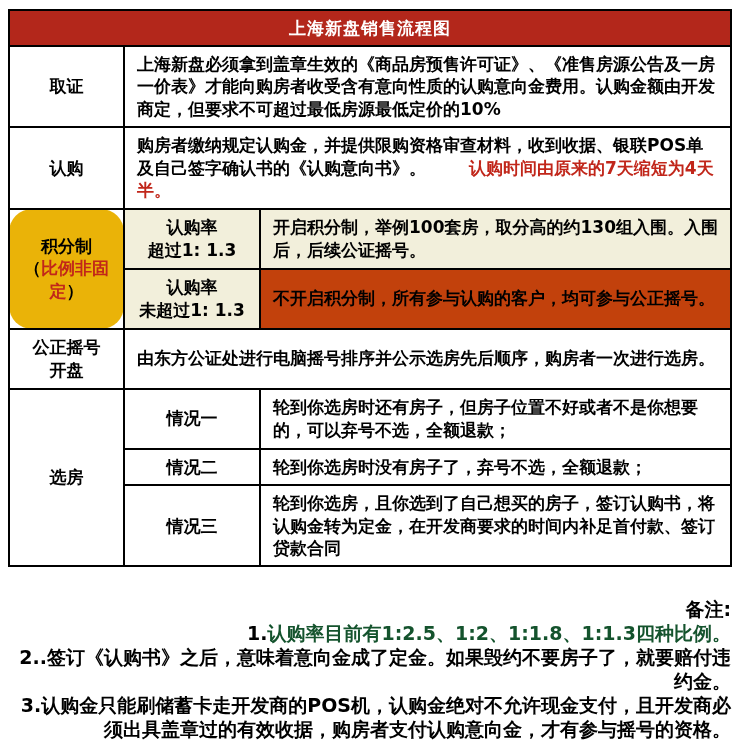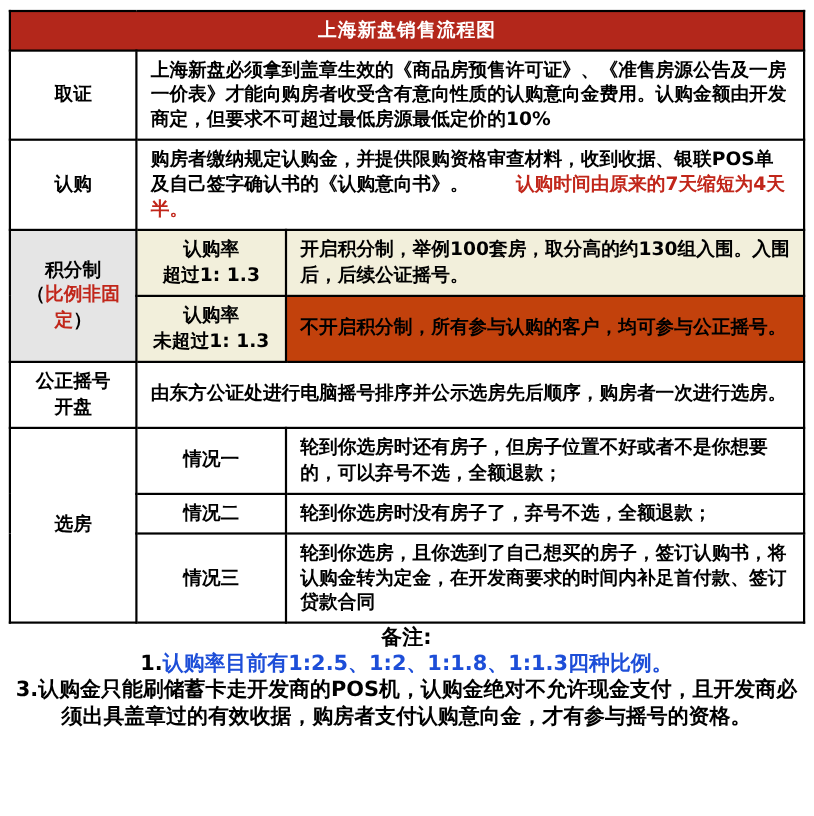--- a/index.html
+++ b/index.html
@@ -40,24 +40,24 @@
   tr.r-quzheng  td { height: 71px; }
   tr.r-rengou   td { height: 80px; }
   tr.r-jifen1   td { height: 60px; }
   tr.r-jifen2   td { height: 60px; }
   tr.r-yaohao   td { height: 60px; }
   tr.r-case1    td { height: 60px; }
   tr.r-case2    td { height: 32px; }
   tr.r-case3    td { height: 64px; }
 
   .notes {
-    margin-top: 0;
+    margin-top: 30px;
     font-size: 19px;
     line-height: 24px;
-    text-align: center;
+    text-align: right;
   }
   .note-line { margin: 0; }
 </style>
 </head>
 <body>
 
 <div class="page">
 
   <table class="flow-table">
     <colgroup>
@@ -75,21 +75,21 @@
       <td class="lbl">取证</td>
       <td colspan="2" class="txt">上海新盘必须拿到盖章生效的《商品房预售许可证》、《准售房源公告及一房一价表》才能向购房者收受含有意向性质的认购意向金费用。认购金额由开发商定，但要求不可超过最低房源最低定价的10%</td>
     </tr>
 
     <tr class="r-rengou">
       <td class="lbl">认购</td>
       <td colspan="2" class="txt"><span>购房者缴纳规定认购金，并提供限购资格审查材料，收到收据、银联POS单及自己签字确认书的《认购意向书》。</span><span class="red-text" style="color: rgb(193, 38, 26); margin-left: 43px;">认购时间由原来的7天缩短为4天半。</span></td>
     </tr>
 
     <tr class="r-jifen1 beige-row">
-      <td rowspan="2" class="lbl" style="background: #e5e5e5;"><span>积分制</span><br><span>（</span><span class="red-text" style="color: rgb(193, 38, 26);">比例非固定</span><span>）</span></td>
+      <td rowspan="2" class="lbl" style="background: #eab308; border-radius: 23px;"><span>积分制</span><br><span>（</span><span class="red-text" style="color: rgb(193, 38, 26);">比例非固定</span><span>）</span></td>
       <td class="lbl" style="background: rgb(242, 239, 219);"><span>认购率</span><br><span>超过1: 1.3</span></td>
       <td class="txt" style="background: rgb(242, 239, 219);">开启积分制，举例100套房，取分高的约130组入围。入围后，后续公证摇号。</td>
     </tr>
 
     <tr class="r-jifen2 beige-row">
       <td class="lbl" style="background: rgb(242, 239, 219);"><span>认购率</span><br><span>未超过1: 1.3</span></td>
       <td class="txt" style="background: #c2410c;">不开启积分制，所有参与认购的客户，均可参与公正摇号。</td>
     </tr>
 
     <tr class="r-yaohao">
@@ -110,17 +110,18 @@
 
     <tr class="r-case3">
       <td class="lbl">情况三</td>
       <td class="txt">轮到你选房，且你选到了自己想买的房子，签订认购书，将认购金转为定金，在开发商要求的时间内补足首付款、签订贷款合同</td>
     </tr>
   </tbody>
     </table>
 
   <div class="notes">
     <p class="note-line">备注:</p>
-    <p class="note-line"><span>1.</span><span class="red-text" style="color: #1d4ed8;">认购率目前有1:2.5、1:2、1:1.8、1:1.3四种比例。</span></p>
+    <p class="note-line"><span>1.</span><span class="red-text" style="color: #14532d;">认购率目前有1:2.5、1:2、1:1.8、1:1.3四种比例。</span></p>
+    <p class="note-line">2..签订《认购书》之后，意味着意向金成了定金。如果毁约不要房子了，就要赔付违约金。</p>
     <p class="note-line">3.认购金只能刷储蓄卡走开发商的POS机，认购金绝对不允许现金支付，且开发商必须出具盖章过的有效收据，购房者支付认购意向金，才有参与摇号的资格。</p>
   </div>
 
 </div>
 
 </body></html>

